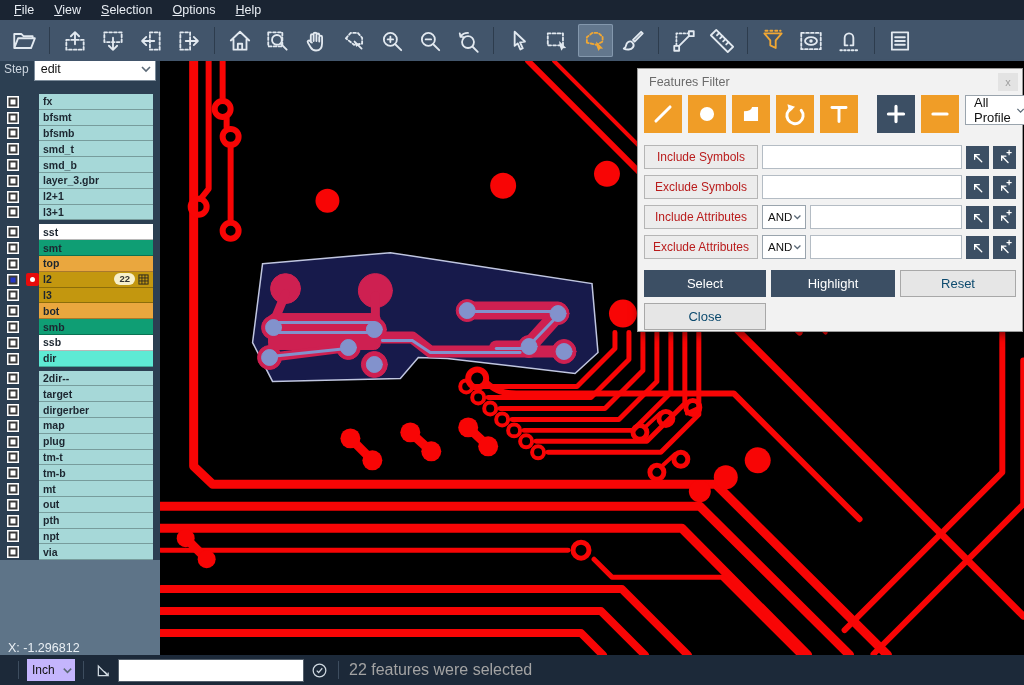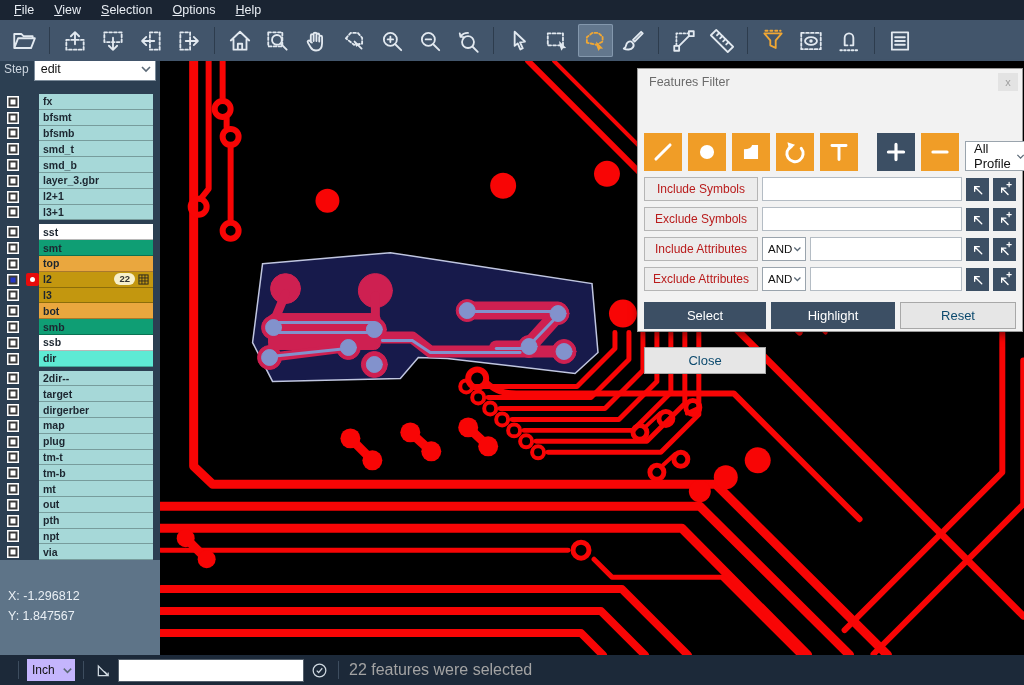--- a/index.html
+++ b/index.html
@@ -47,54 +47,54 @@
   .badge { background:#f7f0cb; border-radius:8px; padding:0 5px; font-size:9.5px;
            font-weight:700; color:#333; line-height:12px; }
   .row-cyan  { background:#a6d8d8; }
   .row-green { background:#0f9e74; }
   .row-amber { background:#eaa73e; }
   .row-gold  { background:#c3970f; }
   .row-white { background:#ffffff; }
   .row-gray  { background:#5eead4; }
   .lsep { height:4px; }
   .coords { position:absolute; top:499px; left:0; right:0; bottom:0; background:#5e7488;
-            color:#e9eff4; font-size:12.5px; padding:26px 0 0 8px; line-height:1.6; }
+            color:#e9eff4; font-size:12.5px; padding:78px 0 0 8px; line-height:1.6; }
 
   
   .canvas { position:absolute; left:160px; top:61px; width:864px; height:594px; background:#000; z-index:5; }
 
   
   .dialog { position:absolute; left:637px; top:68px; width:386px; height:264px;
             background:#f2f2f2; border:1px solid #9a9a9a; z-index:40;
             box-shadow:2px 3px 8px rgba(0,0,0,.5); }
   .dtitle { height:26px; display:flex; align-items:center; padding:0 11px;
             color:#6b6b6b; font-size:12.5px; position:relative; }
   .dclose { position:absolute; right:4px; top:4px; width:20px; height:18px; background:#e3e3e3;
             color:#9f9f9f; display:flex; align-items:center; justify-content:center; font-size:11px; }
-  .shape-row { display:flex; align-items:flex-end; padding:0 6px; gap:6px; height:44px;margin-top:32px; }
+  .shape-row { display:flex; align-items:flex-start; padding:0 6px; gap:6px; height:44px; }
   .sbtn { width:38px; height:38px; background:#f09d27; display:flex; align-items:center;
           justify-content:center; flex:0 0 auto; }
   .sbtn svg { width:26px; height:26px; }
   .sbtn.dark { background:#3c4f64; margin-left:13px; }
   .profile-combo { margin-left:auto; width:96px; height:30px; background:#fff;
           border:1px solid #9aa4ad; display:flex; align-items:center; justify-content:space-between;
           padding:0 3px 0 8px; font-size:13px; color:#111; }
   .profile-combo svg { width:15px; height:15px; }
   .frow { display:flex; align-items:center; margin:6px 6px 0; gap:4px; height:24px; }
   .flabel { width:114px; height:24px; background:#ececec; border:1px solid #b5b5b5; font-size:12px;
             display:flex; align-items:center; justify-content:center; color:#b91c1c; flex:0 0 auto; }
   .fand { width:44px; height:24px; background:#fff; border:1px solid #9aa4ad; display:flex;
           align-items:center; justify-content:space-between; padding:0 2px 0 5px; font-size:11.5px;
           color:#111; flex:0 0 auto; }
   .fand svg { width:12px; height:12px; }
   .finput { flex:1; height:24px; background:#fff; border:1px solid #b4bcc4; min-width:0; }
   .fab { width:23px; height:23px; background:#3c4f64; display:flex; align-items:center;
          justify-content:center; flex:0 0 auto; }
   .fab svg { width:17px; height:17px; }
-  .actions { display:grid; grid-template-columns:122px 124px 1fr; gap:18px 5px; margin:11px 6px 2px; }
+  .actions { display:grid; grid-template-columns:122px 124px 1fr; gap:6px 5px; margin:11px 6px 2px; }
   .abtn { height:27px; font-size:13px; display:flex; align-items:center; justify-content:center; }
   .abtn.dark { background:#3c4f64; color:#fff; }
   .abtn.light { background:#e6e6e6; border:1px solid #a8a8a8; color:#0c4a6e; }
 
   
   .statusbar { position:absolute; left:0; right:0; bottom:0; height:30px; background:#1c2939;
                display:flex; align-items:center; padding:0 10px; z-index:30; }
   .ssep { width:1px; height:18px; background:#3d4d5f; margin:0 8px; }
   .unit-combo { width:48px; height:22px; background:#c4b5fd; display:flex; align-items:center;
                 justify-content:space-between; padding:0 1px 0 5px; font-size:12px; color:#111; }

